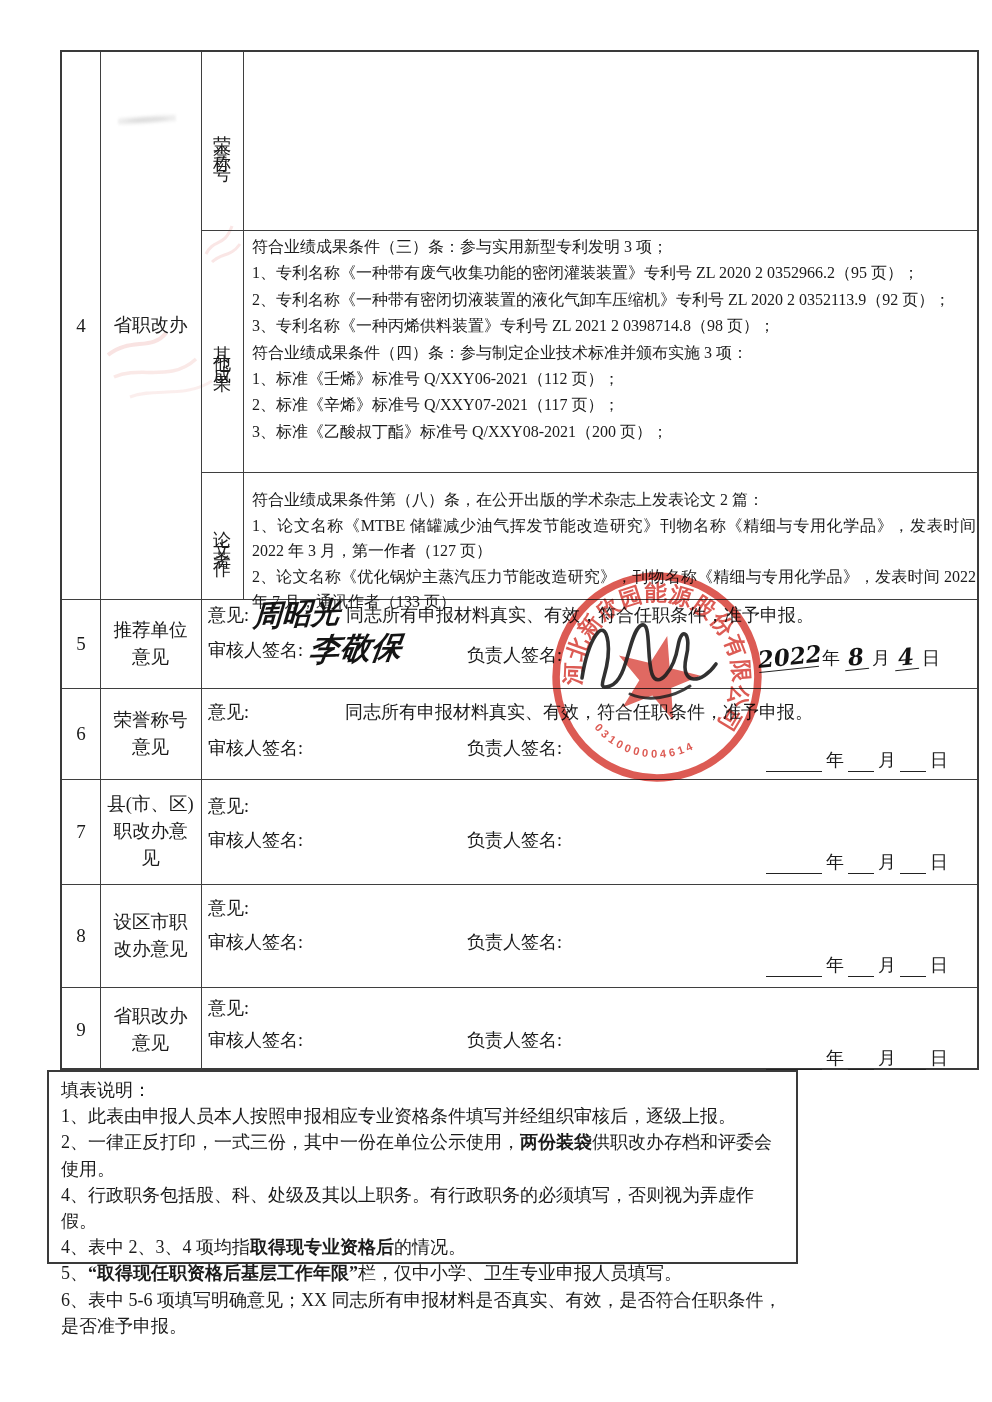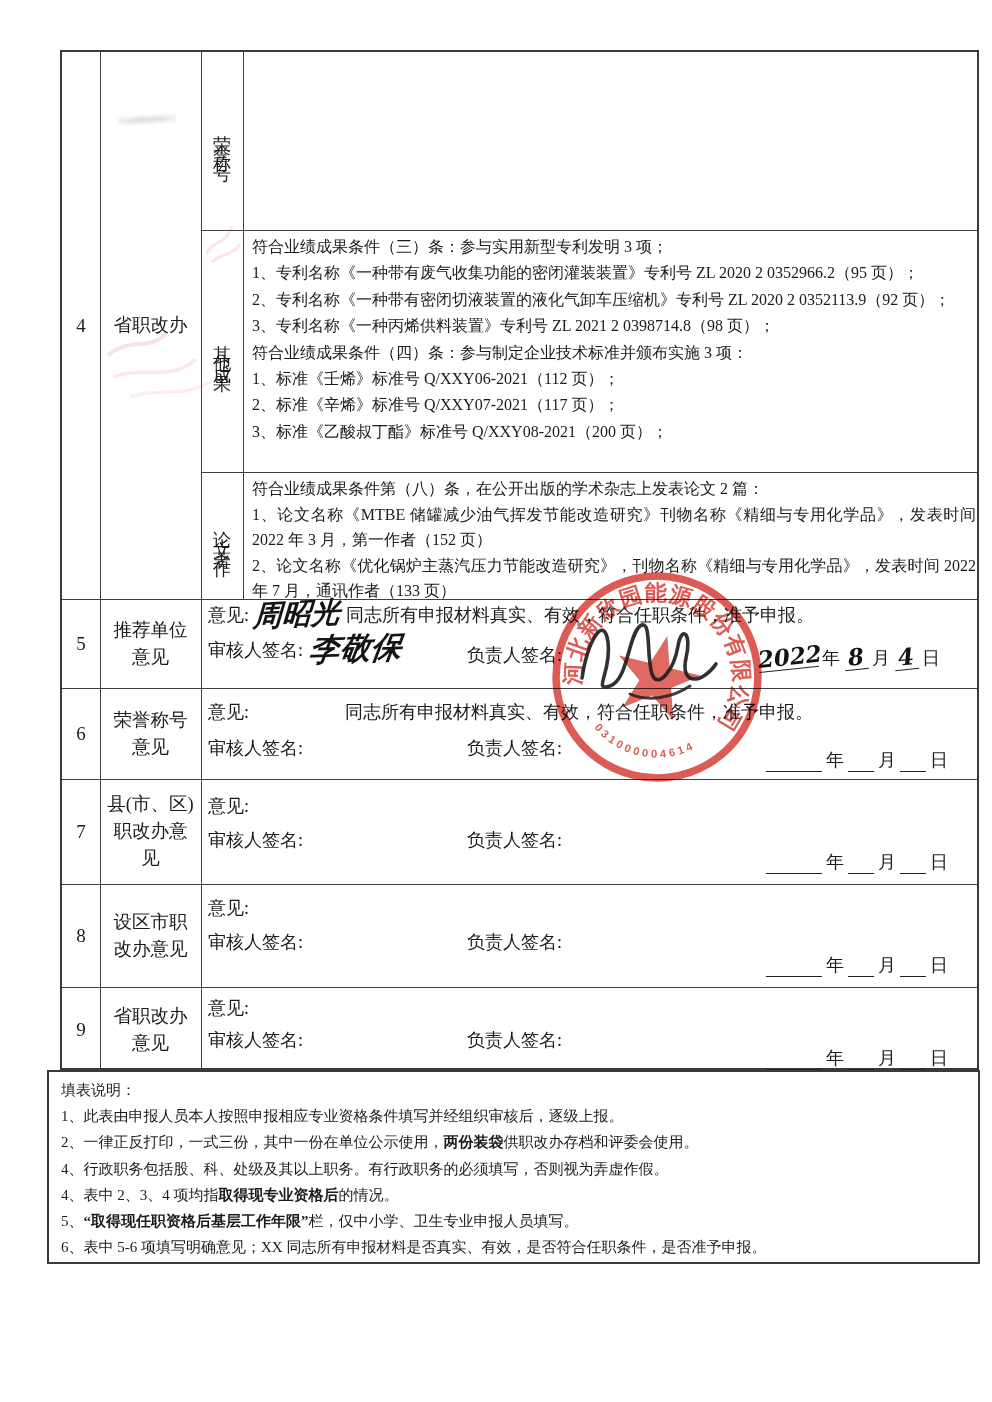--- a/index.html
+++ b/index.html
@@ -10,34 +10,34 @@
   .ln{position:absolute;pointer-events:none;}
   .v{border-left:1.6px solid #3f3f3f;width:0;}
   .h{border-top:1.6px solid #3f3f3f;height:0;}
   .cell{position:absolute;display:flex;align-items:center;justify-content:center;text-align:center;}
   .numcell{font-size:19px;}
   .labcell{font-size:18.5px;line-height:27px;}
   .subcell{writing-mode:vertical-rl;text-orientation:upright;letter-spacing:0.55em;font-size:18px;}
   .blk{position:absolute;font-size:16px;text-align:justify;}
   .blk div{margin:0;}
   .other{line-height:26.4px;}
-  .papers{line-height:25.6px;}
+  .papers{line-height:25.6px;margin-top:11px;}
   .fline{position:absolute;display:flex;align-items:flex-end;font-size:18px;white-space:nowrap;}
   .gap{display:inline-block;width:96px;}
   .hand{font-family:"DejaVu Serif",serif;font-style:italic;font-weight:700;color:#141414;}
   .hname{font-size:29px;line-height:26px;transform:rotate(-3deg) skewX(-6deg);margin:-6px 6px 0 4px;}
   .hsign{font-size:31px;line-height:28px;transform:rotate(-2deg) skewX(-10deg);margin:-8px 0 0 6px;}
   .dline{position:absolute;display:flex;align-items:flex-end;font-size:18px;white-space:nowrap;}
   .dline .w{margin:0 4px;}
   .u{display:inline-block;border-bottom:1.8px solid #222;height:22px;text-align:center;}
   .u56{width:56px;} .u60{width:60px;} .u26{width:26px;} .u24{width:24px;}
   .hdate{font-size:23px;line-height:20px;transform:rotate(-6deg);}
-  .notes{position:absolute;left:47px;top:1070px;width:933px;height:194px;
+  .notes{position:absolute;left:47px;top:1070px;width:751px;height:194px;
          border:2px solid #3a3a3a;box-sizing:border-box;padding:5px 14px 0 12px;
-         font-size:15px;line-height:26.2px;}
+         font-size:18px;line-height:26.2px;}
   .notes .b{font-weight:700;}
   .stamp{position:absolute;left:546px;top:566px;width:222px;height:222px;
          transform:rotate(14deg);opacity:.88;mix-blend-mode:multiply;}
   .scribble{position:absolute;left:572px;top:598px;width:158px;height:116px;}
   .penc{position:absolute;left:118px;top:114px;width:58px;height:12px;opacity:.5;
         background:radial-gradient(ellipse at 30% 50%,rgba(110,110,110,.45),transparent 60%),
                    radial-gradient(ellipse at 75% 45%,rgba(120,120,120,.4),transparent 55%);
         filter:blur(1px);transform:rotate(-3deg);}
   .bleed{position:absolute;opacity:.55;}
 </style>
@@ -80,21 +80,21 @@
       <div>1、专利名称《一种带有废气收集功能的密闭灌装装置》专利号 ZL 2020 2 0352966.2（95 页）；</div>
       <div>2、专利名称《一种带有密闭切液装置的液化气卸车压缩机》专利号 ZL 2020 2 0352113.9（92 页）；</div>
       <div>3、专利名称《一种丙烯供料装置》专利号 ZL 2021 2 0398714.8（98 页）；</div>
       <div>符合业绩成果条件（四）条：参与制定企业技术标准并颁布实施 3 项：</div>
       <div>1、标准《壬烯》标准号 Q/XXY06-2021（112 页）；</div>
       <div>2、标准《辛烯》标准号 Q/XXY07-2021（117 页）；</div>
       <div>3、标准《乙酸叔丁酯》标准号 Q/XXY08-2021（200 页）；</div>
     </div>
     <div class="blk papers" style="left:190px;top:424px;width:724px">
       <div>符合业绩成果条件第（八）条，在公开出版的学术杂志上发表论文 2 篇：</div>
-      <div>1、论文名称《MTBE 储罐减少油气挥发节能改造研究》刊物名称《精细与专用化学品》，发表时间 2022 年 3 月，第一作者（152 页）</div>
+      <div>1、论文名称《MTBE 储罐减少油气挥发节能改造研究》刊物名称《精细与专用化学品》，发表时间 2022 年 3 月，第一作者（127 页）</div>
       <div>2、论文名称《优化锅炉主蒸汽压力节能改造研究》，刊物名称《精细与专用化学品》，发表时间 2022 年 7 月，通讯作者（133 页）</div>
     </div>
 
     <div class="cell numcell" style="left:0;top:547px;width:38px;height:89px">5</div>
     <div class="cell labcell" style="left:38px;top:547px;width:101px;height:89px">
       <div><span>推荐单位</span><br>
            <span>意见</span></div>
     </div>
     <div class="fline" style="left:146px;top:551px">
       <span>意见:</span>

